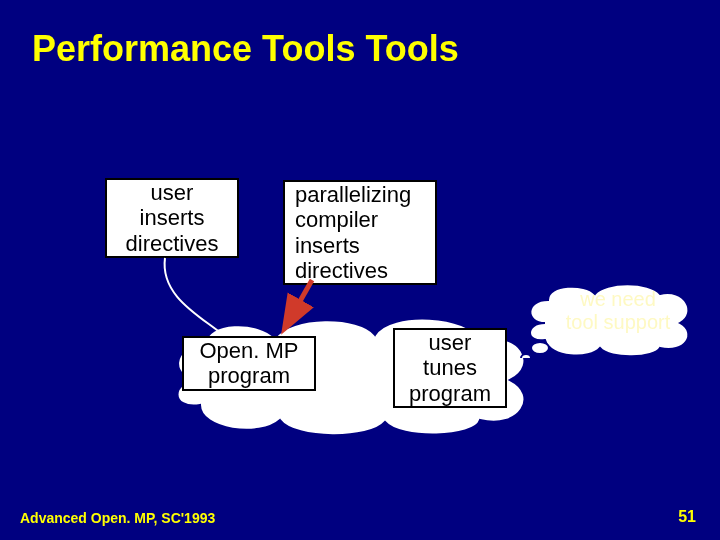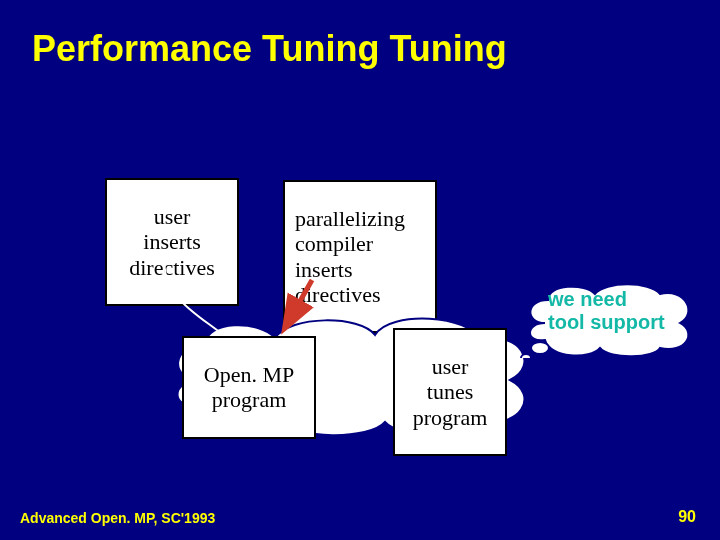--- a/index.html
+++ b/index.html
@@ -20,36 +20,36 @@
     top: 28px;
     left: 32px;
   }
   .box {
     position: absolute;
     background: #ffffff;
     border: 2px solid #000;
     color: #000;
     font-size: 22px;
     line-height: 1.15;
-    padding: 24px 10px;
+    padding: 0 10px;
     text-align: left;
-    font-family: Liberation Serif, serif;
   }
   .box.center { text-align: center; }
   .cloud {
     position: absolute;
     fill: #ffffff;
     stroke: #000;
     stroke-width: 2;
   }
   .callout {
     position: absolute;
-    color: #14b8a6;
+    color: #fef9c3;
     font-size: 20px;
-    font-weight: bold;
+    font-weight: normal;
+    text-align: center;
     line-height: 1.15;
   }
   .footer-left {
     position: absolute;
     bottom: 14px;
     left: 20px;
     color: #ffff00;
     font-size: 14px;
     font-weight: bold;
   }
@@ -59,21 +59,21 @@
     right: 24px;
     color: #ffff00;
     font-size: 16px;
     font-weight: bold;
   }
   .arrow { position: absolute; }
 </style>
 </head>
 <body>
 
-<div class="title">Performance Tuning Tuning</div>
+<div class="title">Performance Tools Tools</div>
 
 <div class="box center" style="left:105px; top:178px; width:110px;">user<br>inserts<br>directives</div>
 
 <div class="box" style="left:283px; top:180px; width:130px;">parallelizing<br>compiler<br>inserts<br>directives</div>
 
 <div class="box center" style="left:182px; top:336px; width:110px;">Open. MP<br>program</div>
 
 <div class="box center" style="left:393px; top:328px; width:90px;">user<br>tunes<br>program</div>
 
 <svg class="cloud" style="left:160px; top:310px;" width="380" height="130">
@@ -117,13 +117,13 @@
 <svg class="arrow" style="left:272px; top:276px;" width="60" height="62">
   <defs>
     <marker id="redhead" markerWidth="10" markerHeight="10" refX="6" refY="3" orient="auto">
       <path d="M0,0 L8,3 L0,6 Z" fill="#d03a2a"></path>
     </marker>
   </defs>
   <line x1="40" y1="4" x2="14" y2="50" stroke="#d03a2a" stroke-width="5" marker-end="url(#redhead)"></line>
 </svg>
 
 <div class="footer-left">Advanced Open. MP, SC'1993</div>
-<div class="footer-right">90</div>
+<div class="footer-right">51</div>
 
 </body></html>

